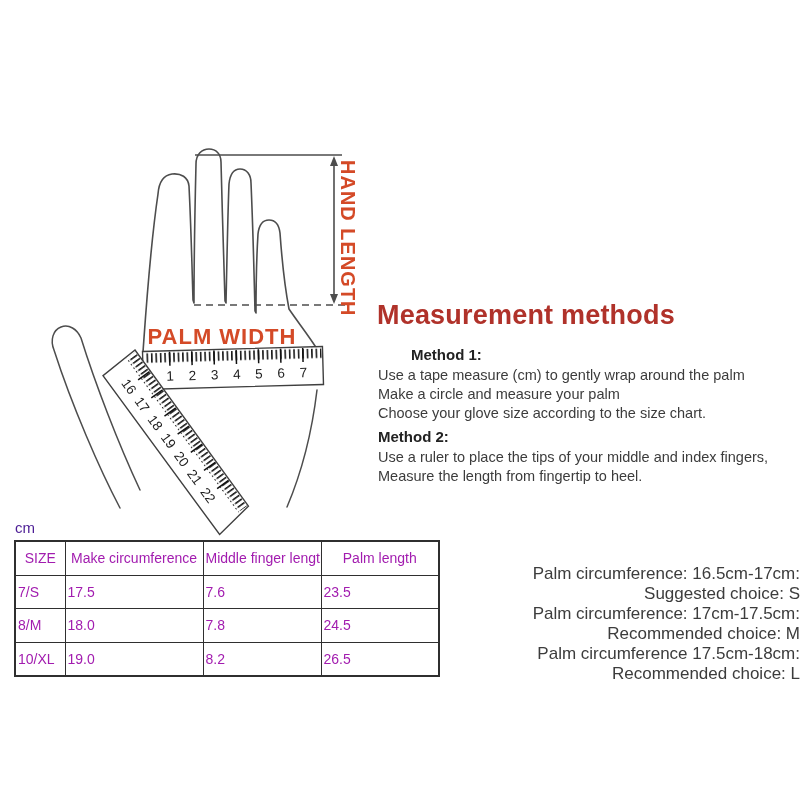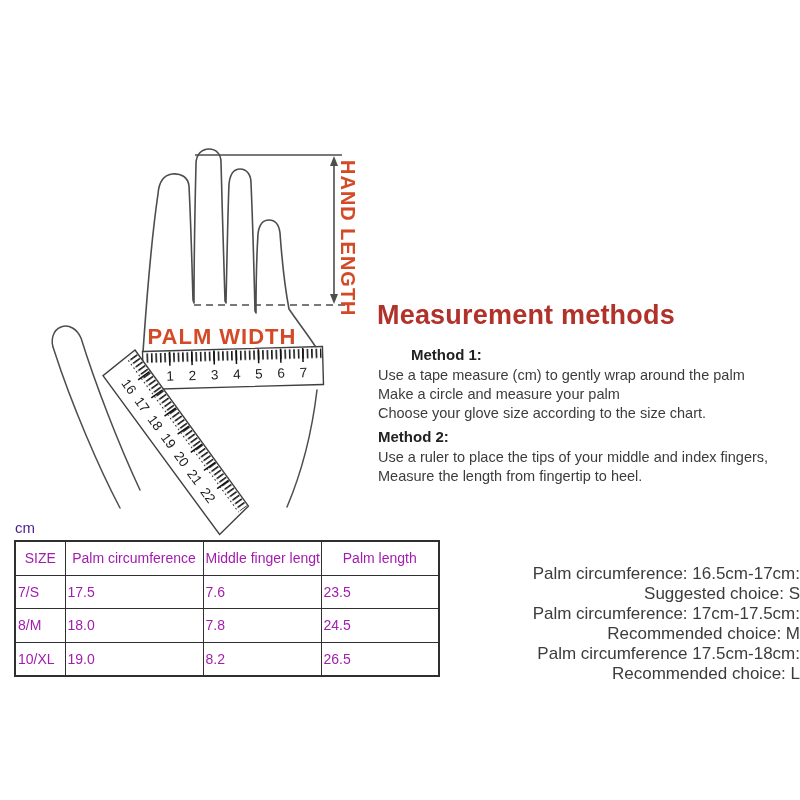--- a/index.html
+++ b/index.html
@@ -151,21 +151,21 @@
   <table class="size">
     <colgroup>
       <col style="width:50px">
         <col style="width:138px">
         <col style="width:118px">
         <col style="width:118px">
     </colgroup>
     <thead>
       <tr>
         <th>SIZE</th>
-        <th>Palm circumference</th>
+        <th>Make circumference</th>
         <th>Middle finger length</th>
         <th>Palm length</th>
       </tr>
     </thead>
     <tbody>
       <tr>
         <td>7/S</td>
         <td>17.5</td>
         <td>7.6</td>
         <td>23.5</td>

